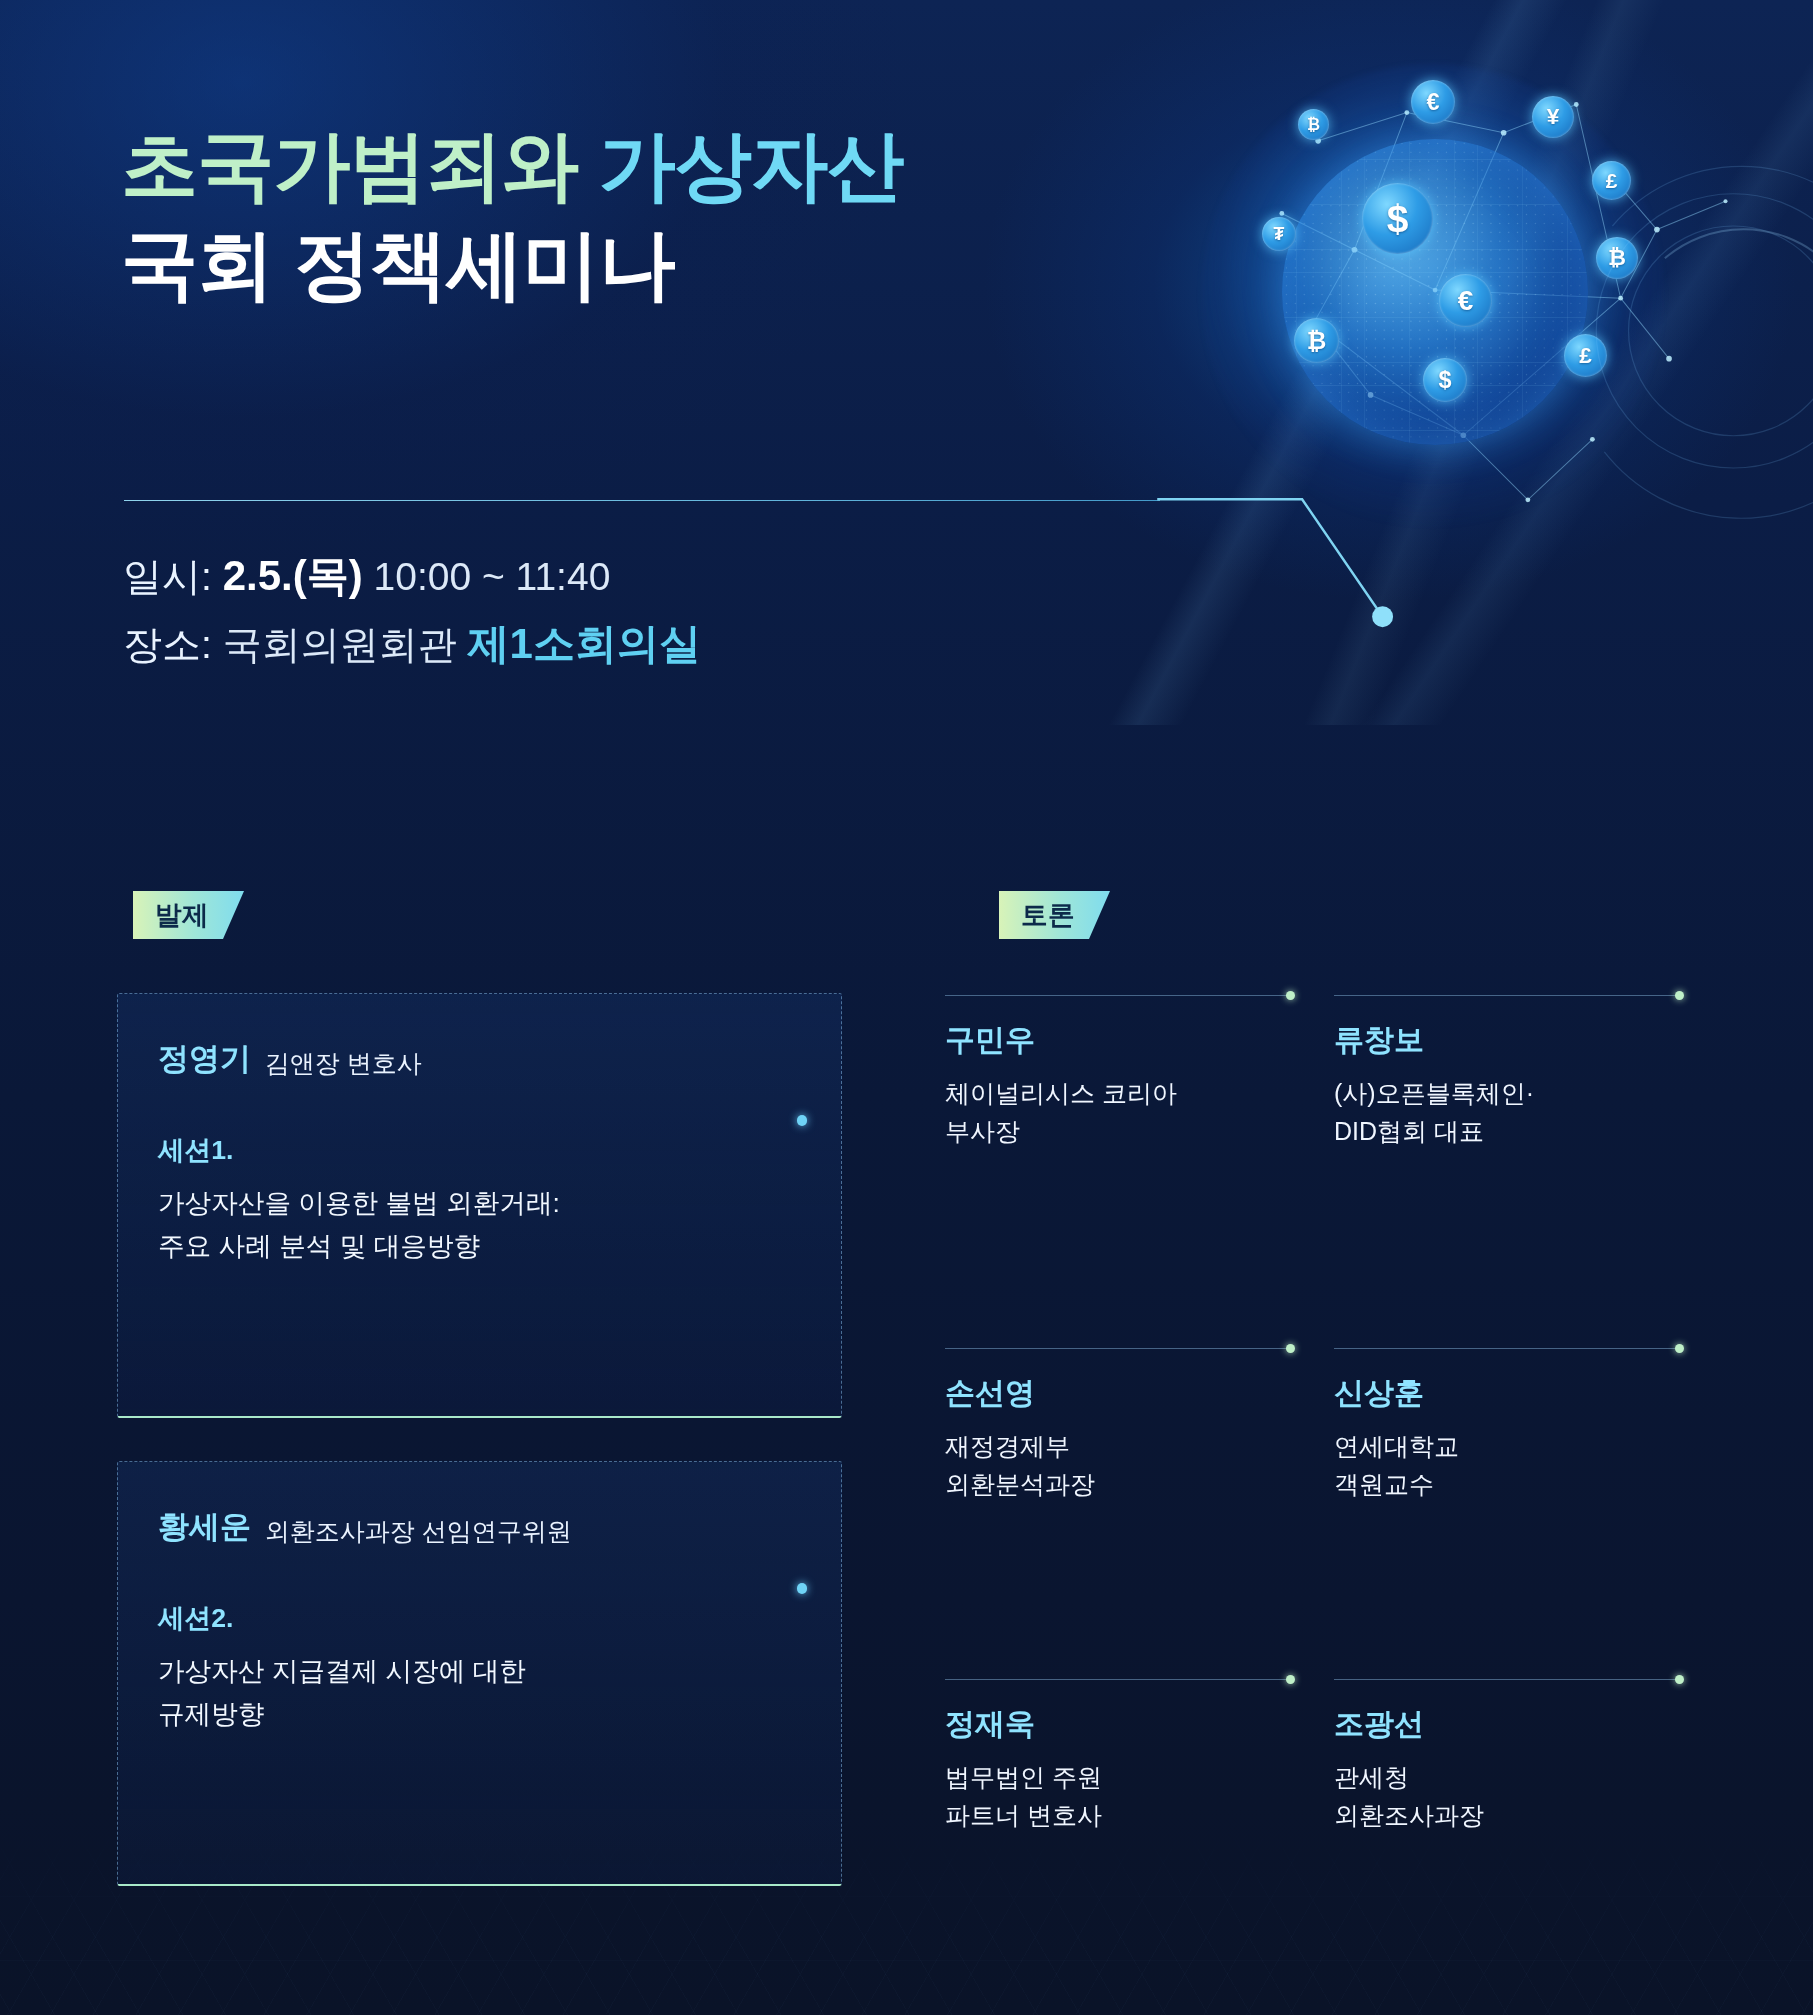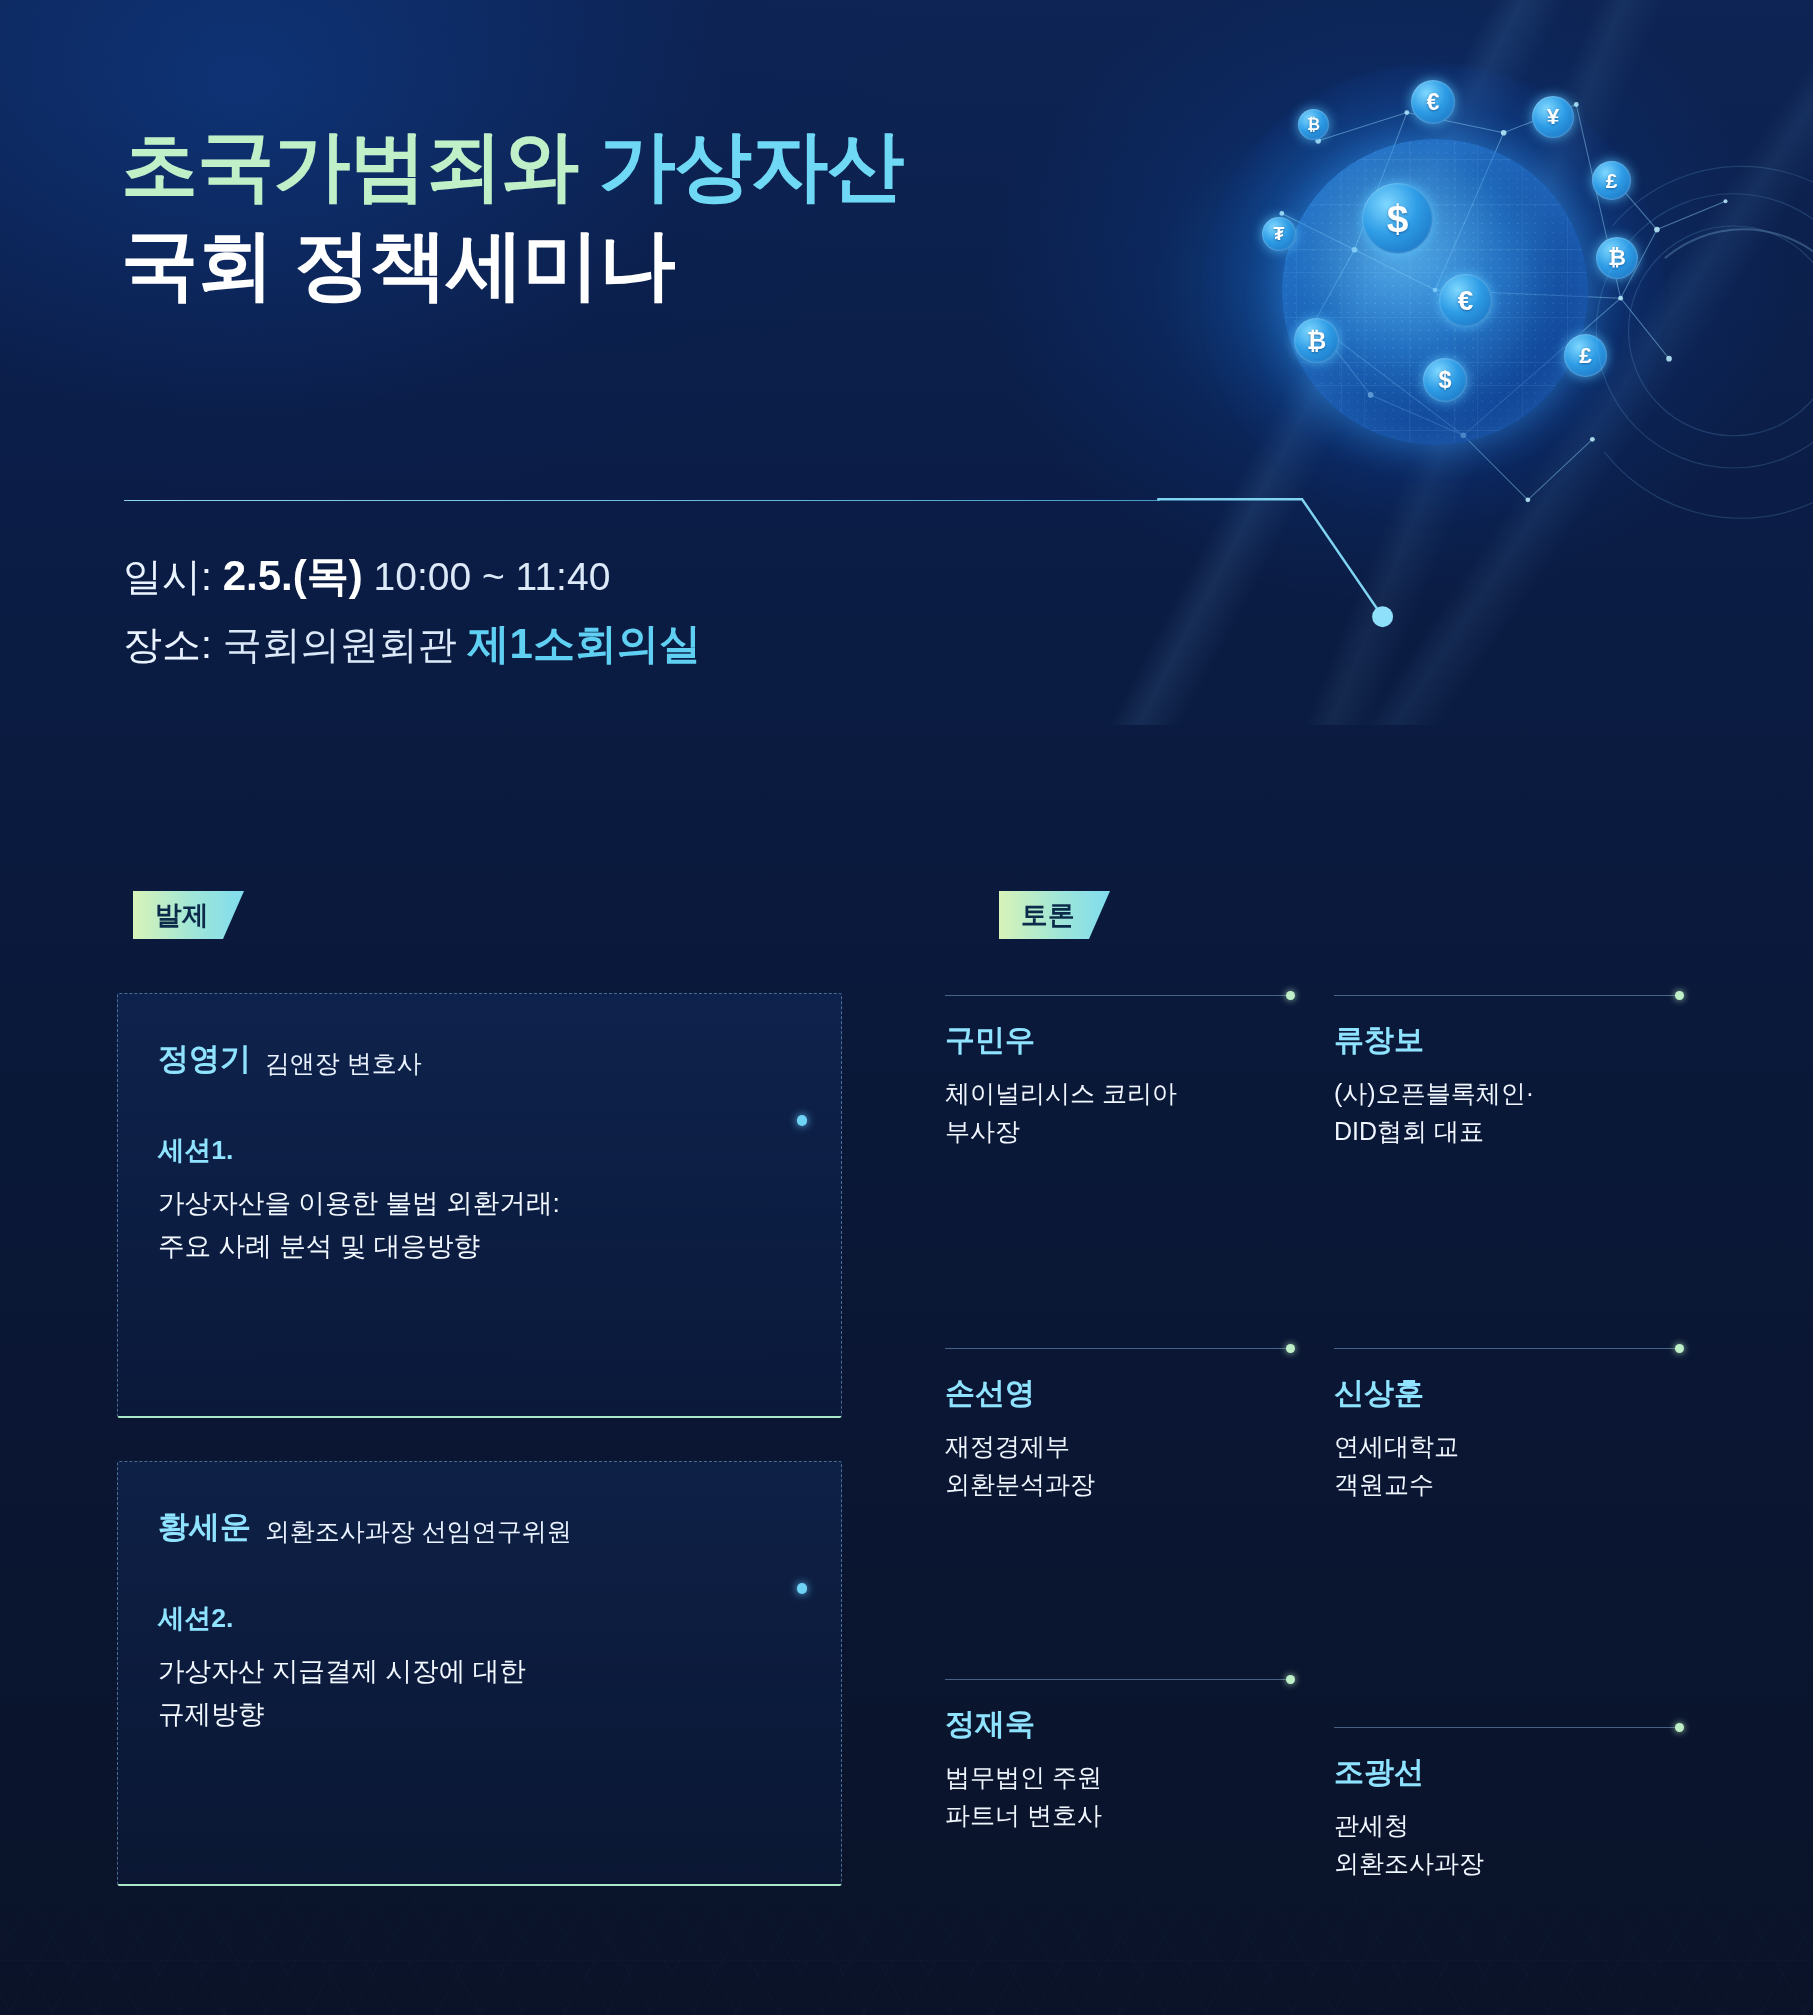--- a/index.html
+++ b/index.html
@@ -439,21 +439,21 @@
     <div class="disc-affil" style="margin-top:1.6px;">객원교수</div>
   </div>
 
   <div class="disc" style="left:945px; top:1679px;">
     <div class="disc-line"></div>
     <div class="disc-name">정재욱</div>
     <div class="disc-affil">법무법인 주원</div>
     <div class="disc-affil" style="margin-top:1.6px;">파트너 변호사</div>
   </div>
 
-  <div class="disc" style="left:1334px; top:1679px;margin-top:48px;">
+  <div class="disc" style="left:1334px; top:1679px;">
     <div class="disc-line"></div>
     <div class="disc-name">조광선</div>
     <div class="disc-affil">관세청</div>
     <div class="disc-affil" style="margin-top:1.6px;">외환조사과장</div>
   </div>
 
 </div>
 
 
 </body></html>

